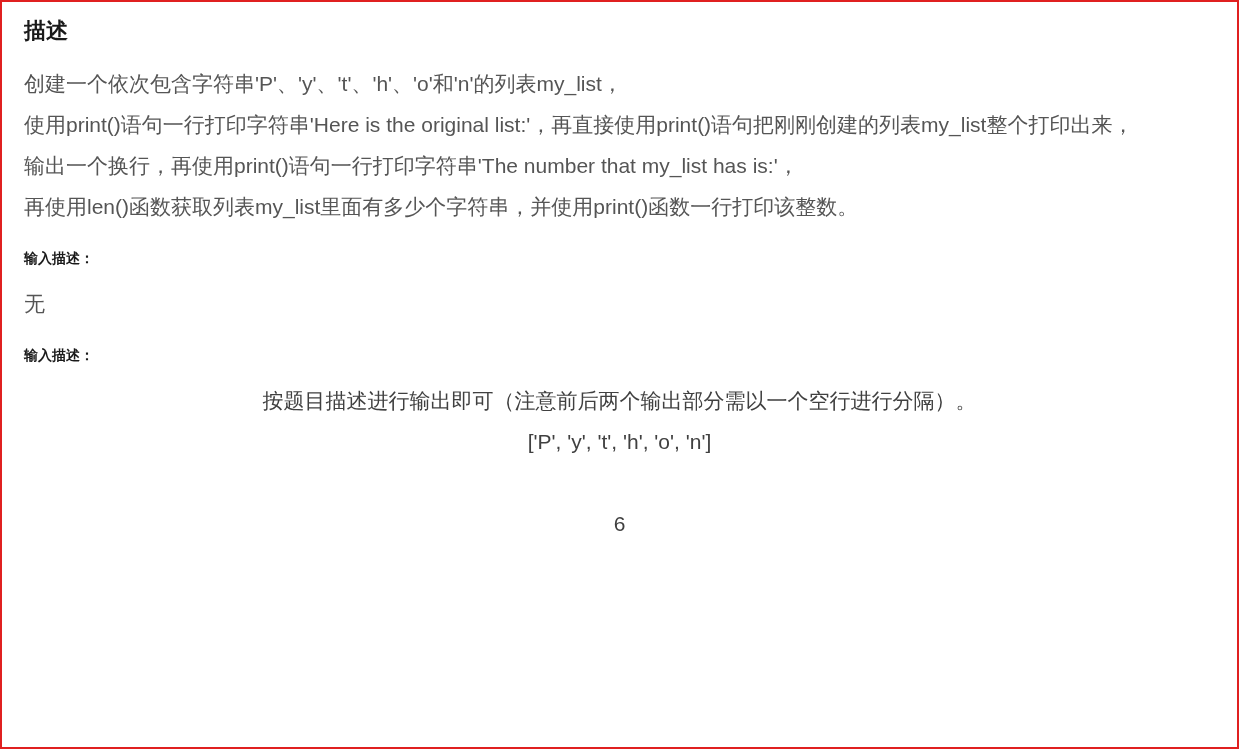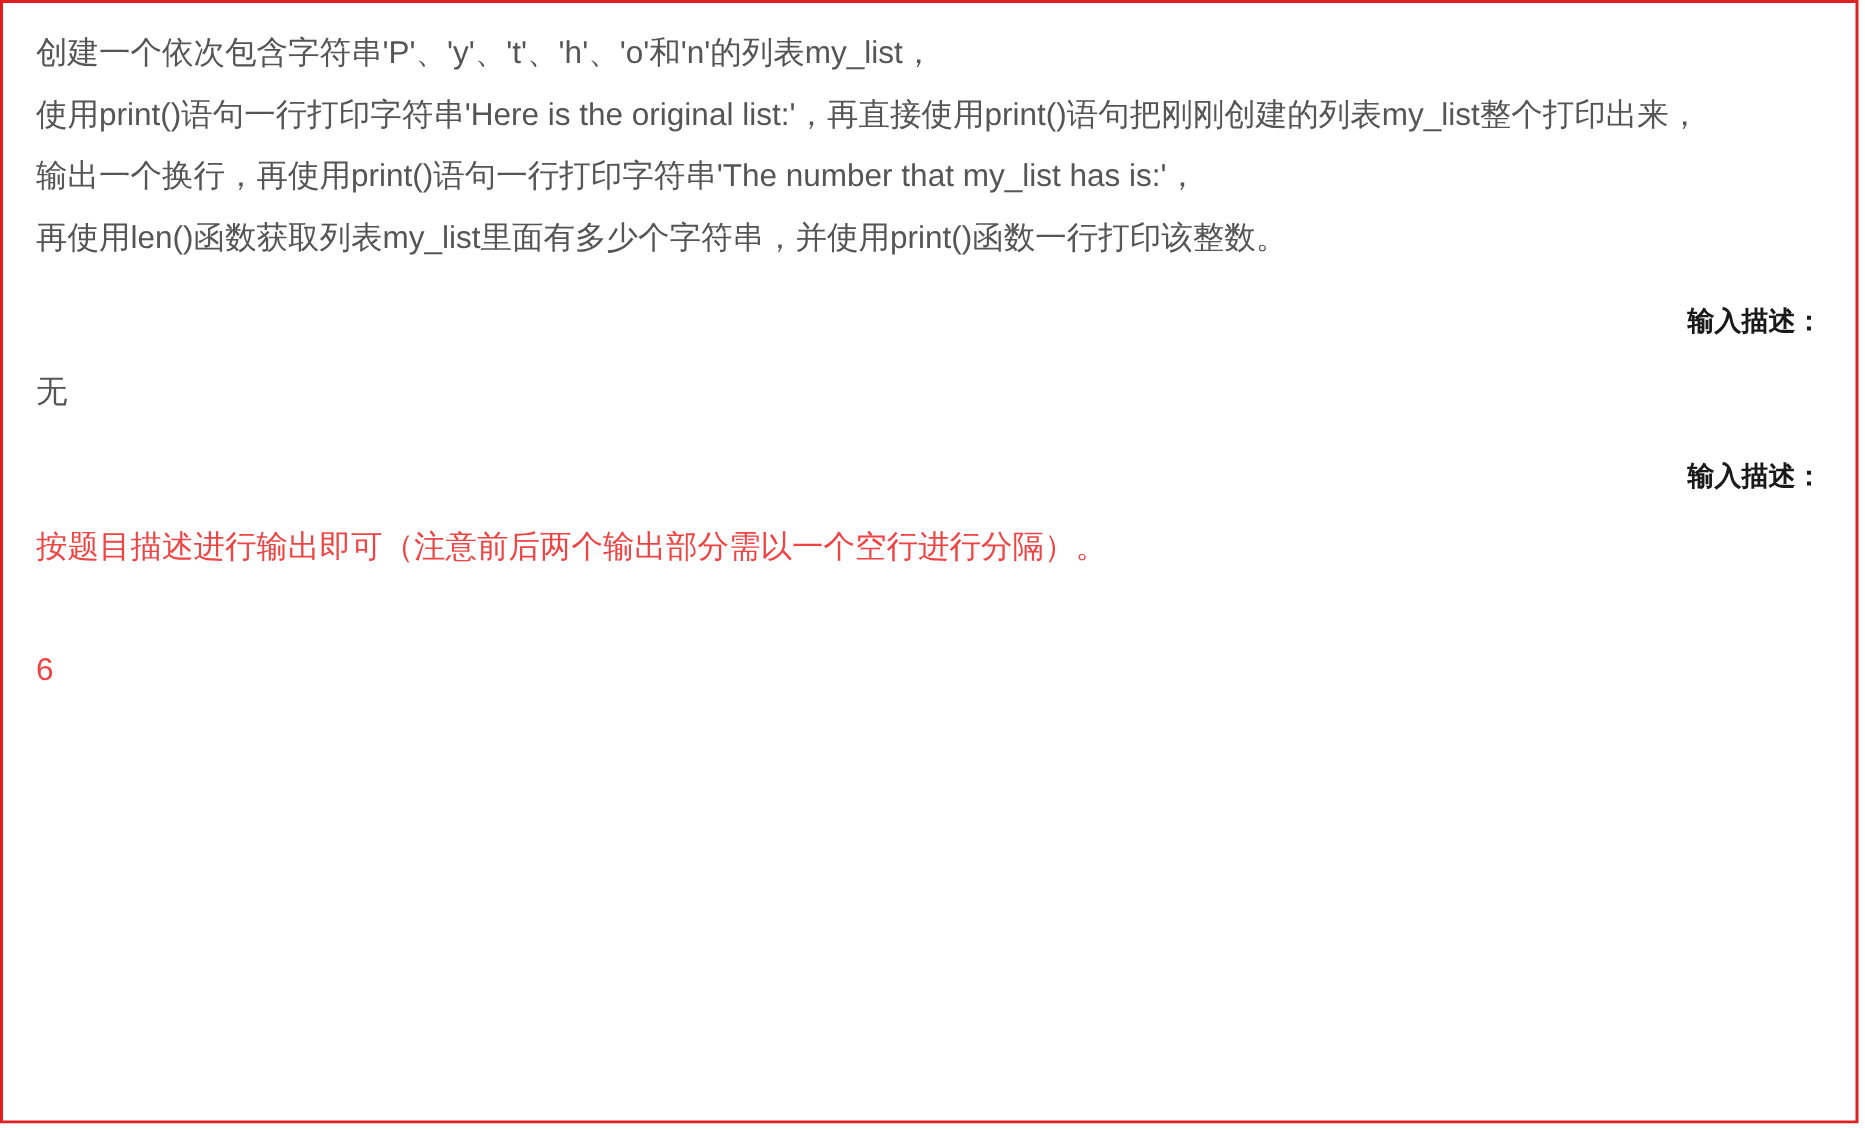--- a/index.html
+++ b/index.html
@@ -23,57 +23,59 @@
     margin-bottom: 18px;
   }
   .para {
     font-size: 21px;
     line-height: 1.95;
     color: #555;
     margin-bottom: 22px;
   }
   .subheading {
     font-weight: 700;
-    font-size: 18px;
+    font-size: 14px;
     color: #1a1a1a;
     margin-bottom: 16px;
-    text-align: right;
   }
   .single {
     font-size: 21px;
     line-height: 1.95;
     color: #555;
     margin-bottom: 22px;
   }
   .output-block {
     font-size: 21px;
     line-height: 1.95;
-    color: #ef4444;
+    color: #404040;
+    text-align: center;
   }
   .output-line {
     display: block;
   }
   .blank-line {
     display: block;
     height: 1.95em;
   }
 </style>
 </head>
 <body>
 
 <div class="container">
 
+  <div class="heading">描述</div>
 
   <div class="para">创建一个依次包含字符串'P'、'y'、't'、'h'、'o'和'n'的列表my_list，<br>使用print()语句一行打印字符串'Here is the original list:'，再直接使用print()语句把刚刚创建的列表my_list整个打印出来，<br>输出一个换行，再使用print()语句一行打印字符串'The number that my_list has is:'，<br>再使用len()函数获取列表my_list里面有多少个字符串，并使用print()函数一行打印该整数。</div>
 
   <div class="subheading">输入描述：</div>
 
   <div class="single">无</div>
 
   <div class="subheading">输入描述：</div>
 
   <div class="output-block">
     <span class="output-line">按题目描述进行输出即可（注意前后两个输出部分需以一个空行进行分隔）。</span>
+    <span class="output-line">['P', 'y', 't', 'h', 'o', 'n']</span>
     <span class="blank-line"></span>
     <span class="output-line">6</span>
   </div>
 
 </div>
 
 </body></html>

